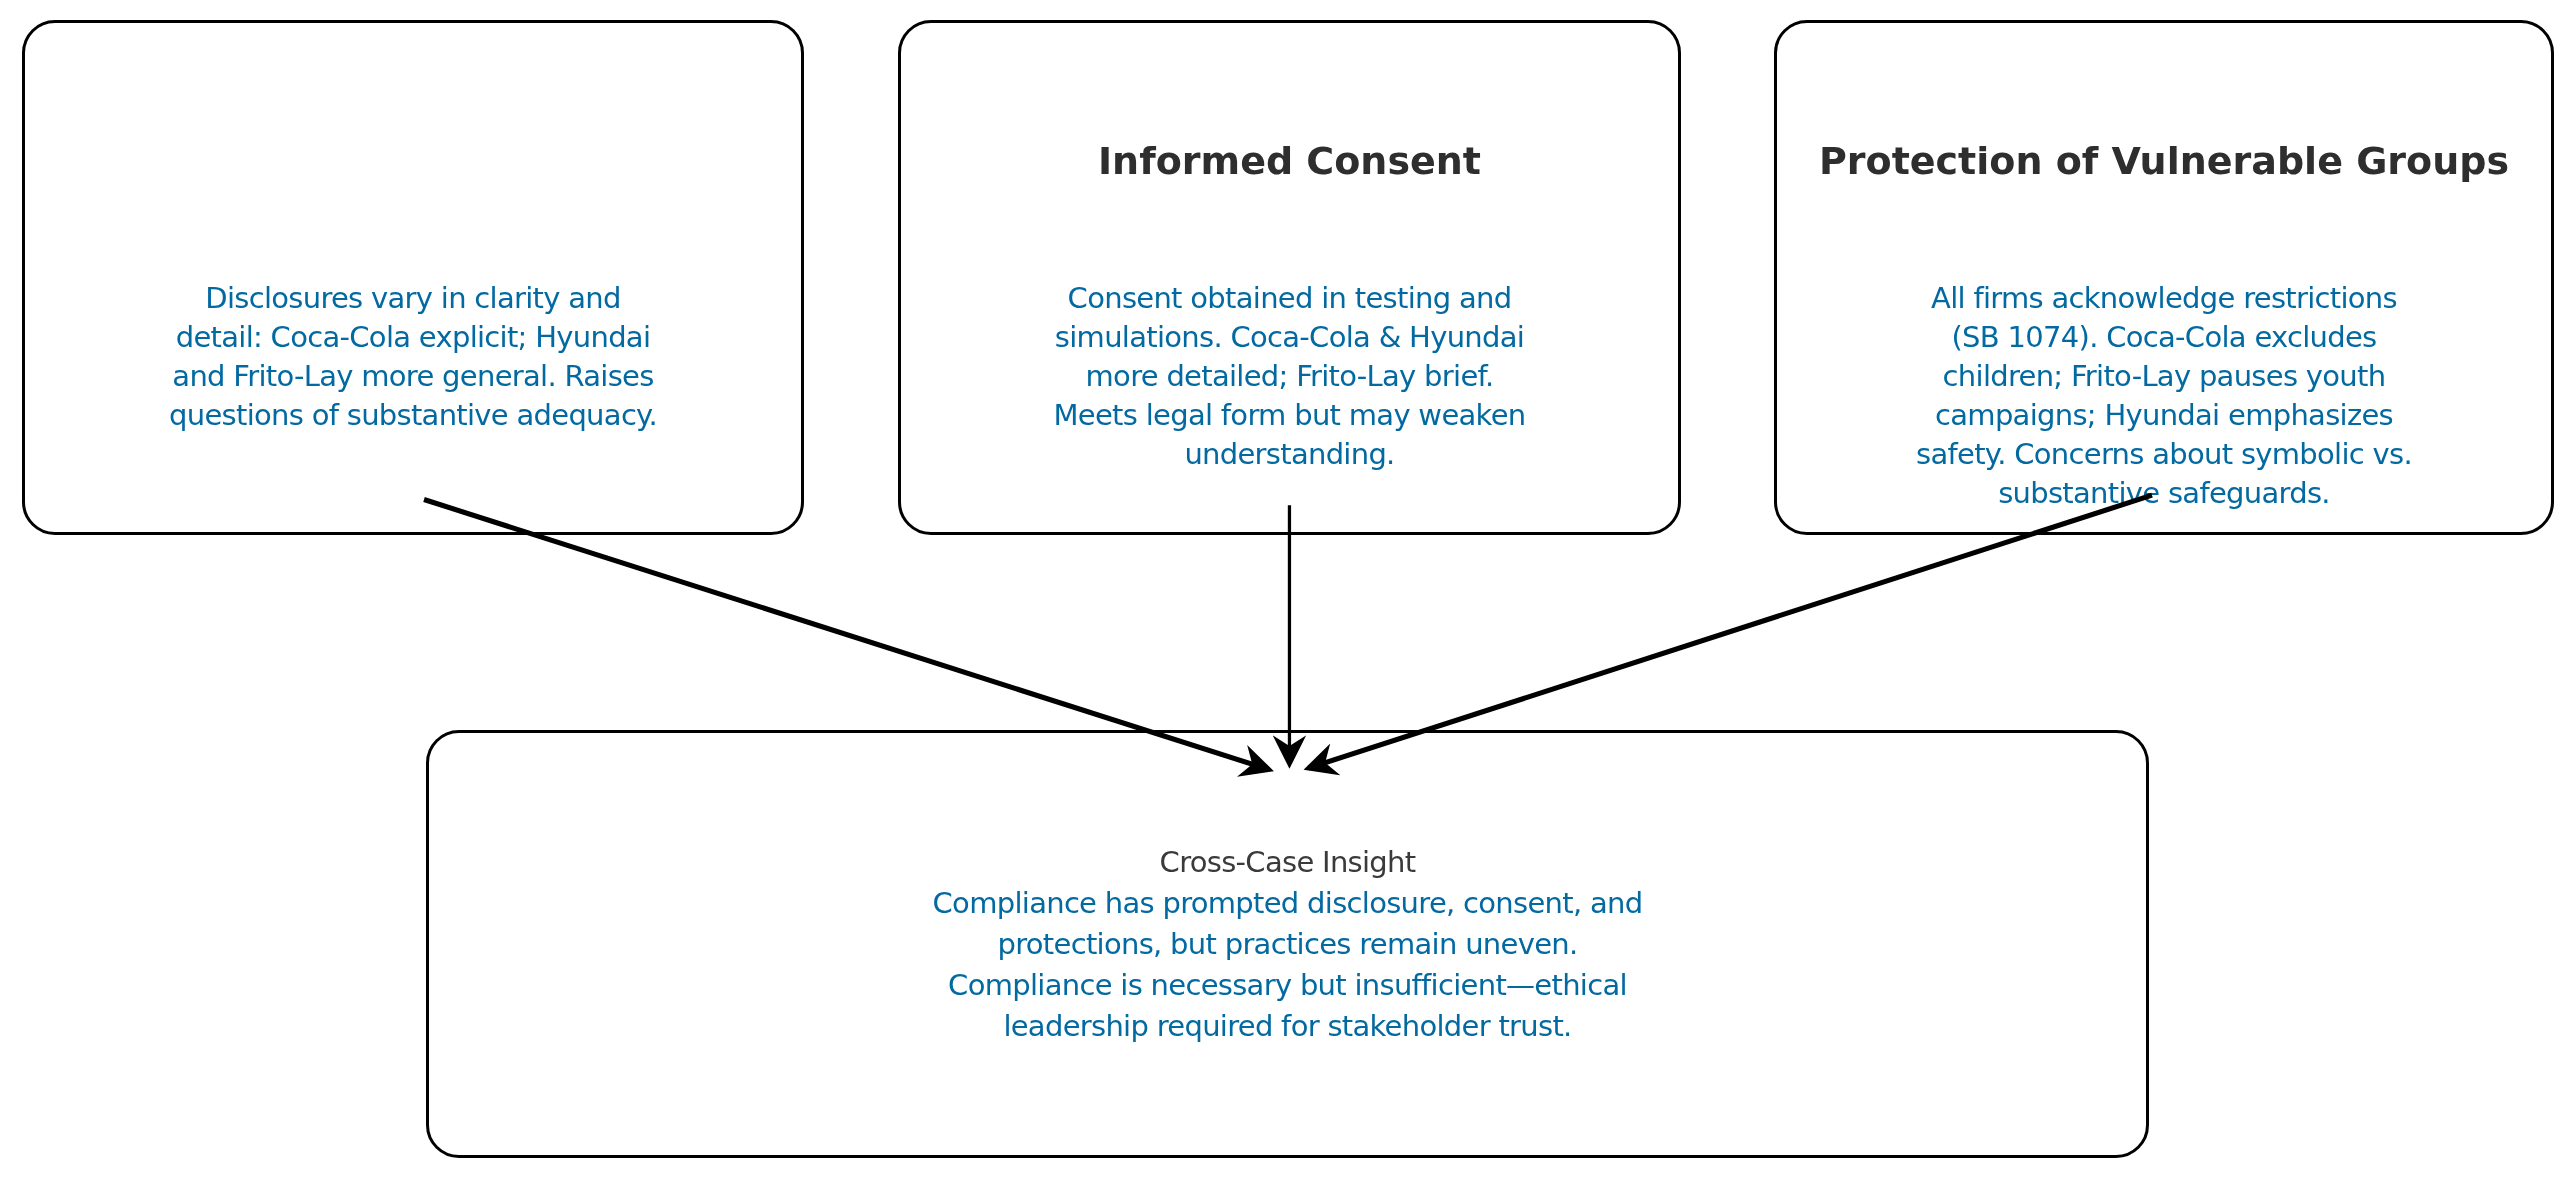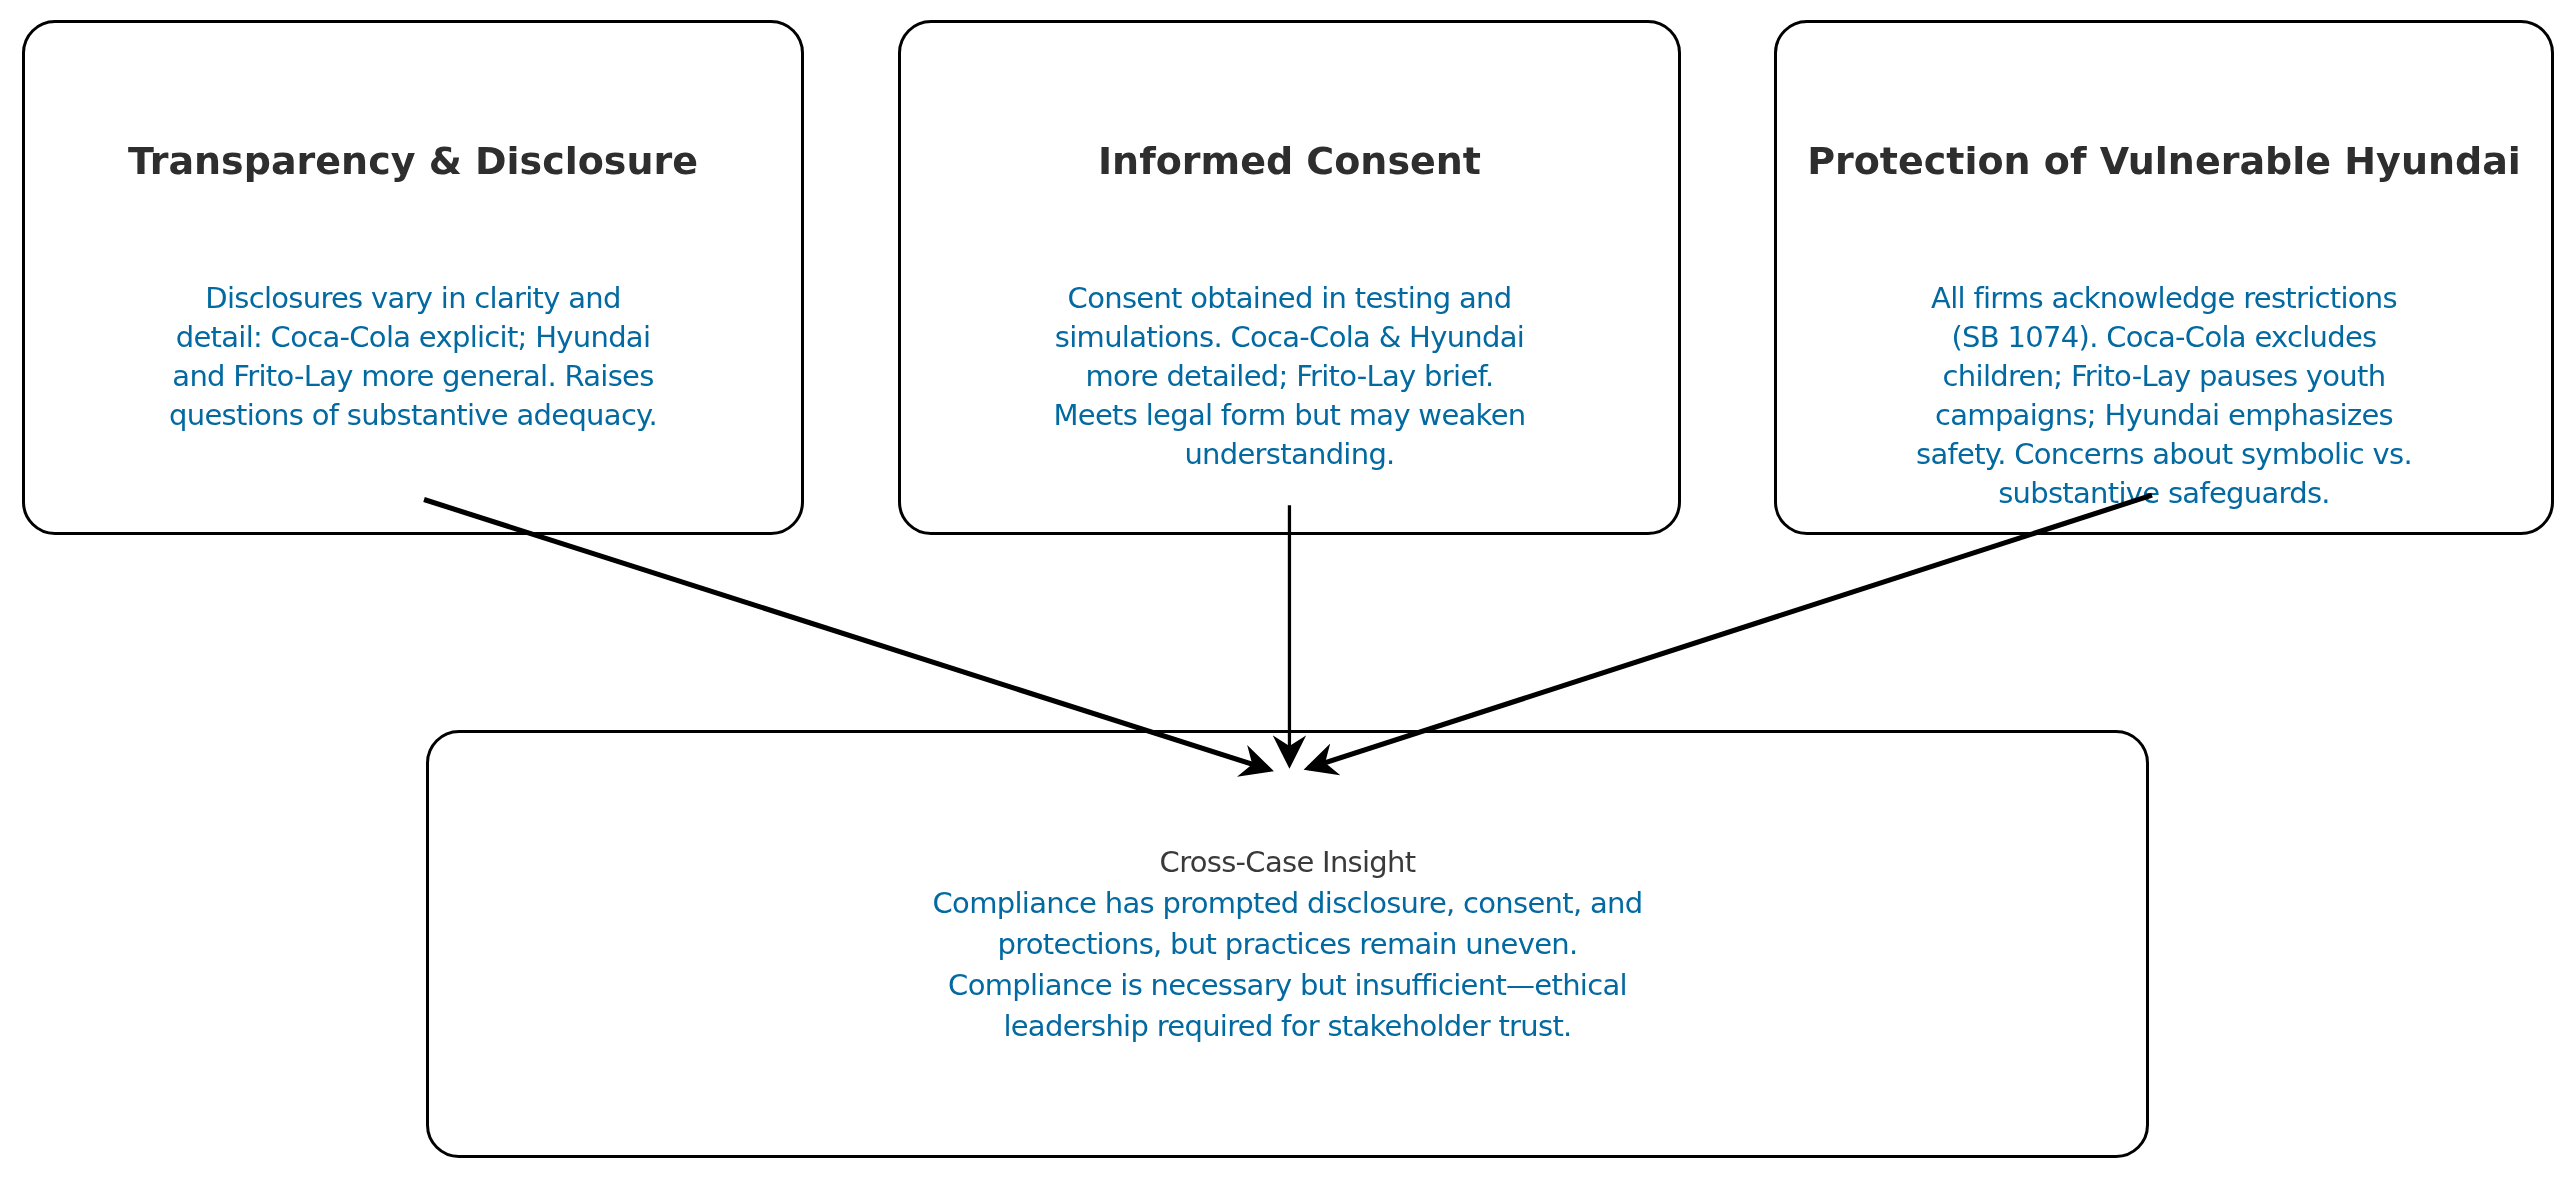--- a/index.html
+++ b/index.html
@@ -84,38 +84,37 @@
     z-index: 5;
     pointer-events: none;
   }
 </style>
 </head>
 <body>
 
 <div class="canvas">
 
   <div class="node box-transparency">
-    <div class="node-title">Transparency &amp; Disclosure</div>
     <div class="node-body">Disclosures vary in clarity and
 detail: Coca-Cola explicit; Hyundai
 and Frito-Lay more general. Raises
 questions of substantive adequacy.</div>
   </div>
 
   <div class="node box-consent">
     <div class="node-title">Informed Consent</div>
     <div class="node-body">Consent obtained in testing and
 simulations. Coca-Cola &amp; Hyundai
 more detailed; Frito-Lay brief.
 Meets legal form but may weaken
 understanding.</div>
   </div>
 
   <div class="node box-vulnerable">
-    <div class="node-title">Protection of Vulnerable Hyundai</div>
+    <div class="node-title">Protection of Vulnerable Groups</div>
     <div class="node-body">All firms acknowledge restrictions
 (SB 1074). Coca-Cola excludes
 children; Frito-Lay pauses youth
 campaigns; Hyundai emphasizes
 safety. Concerns about symbolic vs.
 substantive safeguards.</div>
   </div>
 
   <div class="node box-insight">
     <div class="insight-textwrap">

